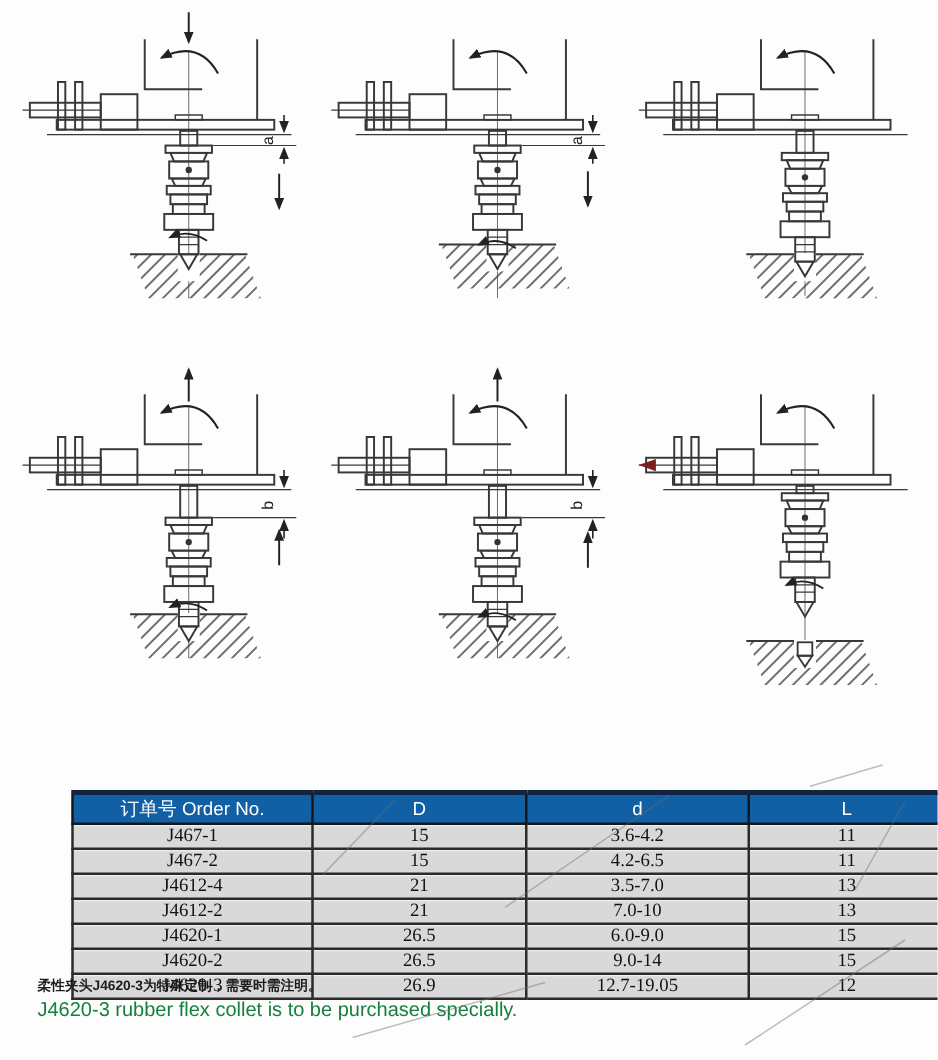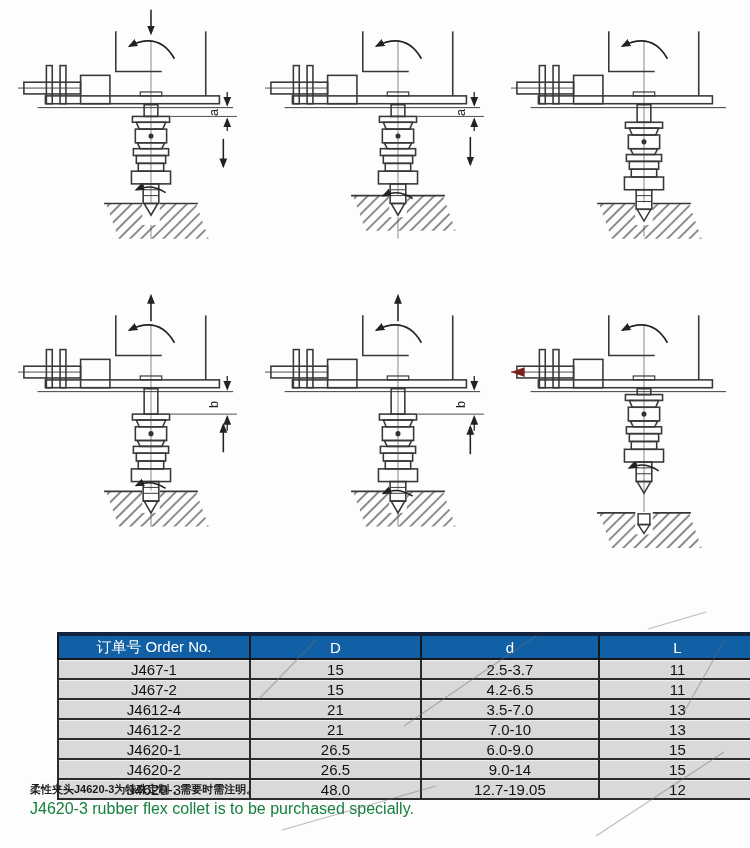--- a/index.html
+++ b/index.html
@@ -36,20 +36,21 @@
     padding:0;
   }
   .spec-table td{
     background:var(--row-bg,#d9d9d9);
     text-align:center;
     height:15px;
     padding:1px 0 0 0;
     border:2px solid #2b2b2b;
     color:#121212;
     box-shadow:inset 0 1px 0 #efefef;
+    font-family:Liberation Serif, serif;
   }
   
   .notes{position:absolute;left:30px;top:779px;line-height:20px;}
   .note-cn{font-size:11px;font-weight:bold;color:#1c1c1c;}
   .note-en{font-size:16px;color:#15803d;}
   
   .artifacts{position:absolute;left:0;top:0;pointer-events:none;}
   .defs-holder{position:absolute;width:0;height:0;}
 </style>
 </head>
@@ -207,21 +208,21 @@
         <th>订单号 Order No.</th>
         <th>D</th>
         <th>d</th>
         <th>L</th>
       </tr>
     </thead>
     <tbody>
       <tr>
         <td>J467-1</td>
         <td>15</td>
-        <td>2.5-3.7</td>
+        <td>3.6-4.2</td>
         <td>11</td>
       </tr>
       <tr>
         <td>J467-2</td>
         <td>15</td>
         <td>4.2-6.5</td>
         <td>11</td>
       </tr>
       <tr>
         <td>J4612-4</td>
@@ -242,21 +243,21 @@
         <td>15</td>
       </tr>
       <tr>
         <td>J4620-2</td>
         <td>26.5</td>
         <td>9.0-14</td>
         <td>15</td>
       </tr>
       <tr>
         <td>J4620-3</td>
-        <td>48.0</td>
+        <td>26.9</td>
         <td>12.7-19.05</td>
         <td>12</td>
       </tr>
     </tbody>
   </table>
 
   <div class="notes">
     <div class="note-cn">柔性夹头J4620-3为特殊定制，需要时需注明。</div>
     <div class="note-en">J4620-3 rubber flex collet is to be purchased specially.</div>
   </div>

